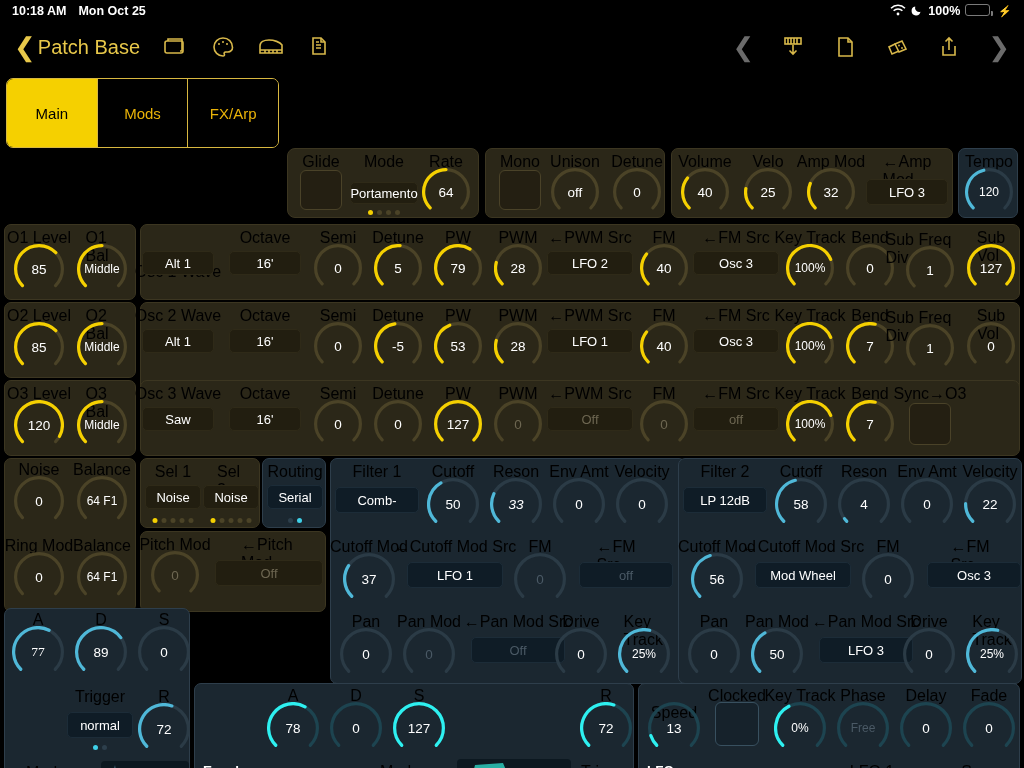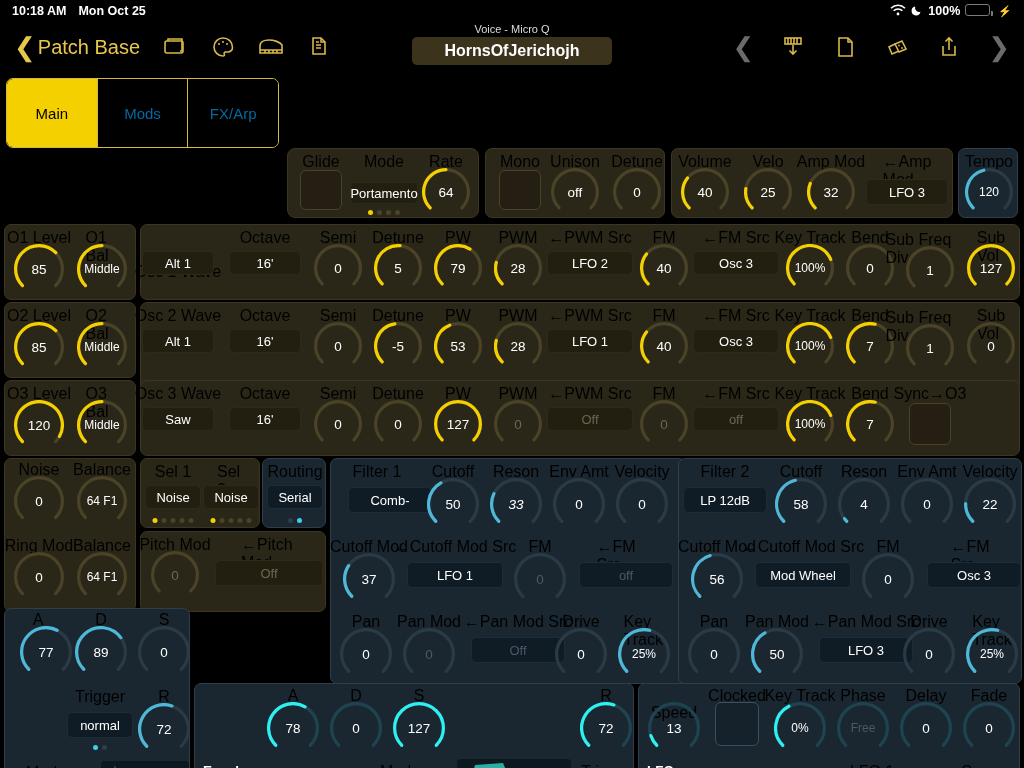--- a/index.html
+++ b/index.html
@@ -63,21 +63,21 @@
     border-radius: 7px;
     border: 1px solid #3c3621;
     background: #2b2718;
   }
   .panel.blue { background: #1b2730; border-color: #2e3e4b; }
 
   
   #tabs { position:absolute; left:6px; top:6px; width:273px; height:70px;
           border:1px solid #d8b840; border-radius:7px; display:flex; overflow:hidden; }
   #tabs .tab { flex:1; display:flex; align-items:center; justify-content:center;
-               color:#0369a1; font-size:15px; border-right:1px solid #d8b840; background:#000; cursor:pointer;}
+               color:#eab308; font-size:15px; border-right:1px solid #d8b840; background:#000; cursor:pointer;}
   #tabs .tab:last-child { border-right:none; }
   #tabs .tab.active { background:#f5d000; color:#000; }
   .knob { position:relative; }
   .knob svg { display:block; }
   .knob .kval {
     position:absolute; left:0; right:0; top:50%; transform:translateY(-50%);
     text-align:center; color:#fff; font-size:13.5px;
   }
   .knob .kval.dim { color:#6d6651; }
   .knob .kval.dimb { color:#4a5965; }
@@ -158,24 +158,20 @@
       </svg>
   </span>
   <span class="navicon">
     <svg width="22" height="22" viewBox="0 0 22 22">
         <path d="M5 2h8l4 4v12H5z"></path>
         <path d="M13 2v4h4"></path>
         <path d="M8 6h3M8 9h5M8 12h5"></path>
       </svg>
   </span>
 
-  <div id="voicebox">
-    <div class="vlabel">Voice - Micro Q</div>
-    <div class="vname">HornsOfJerichojh</div>
-  </div>
 
   <div id="navright">
     <span class="dim-chev">❮</span>
     <span class="navicon">
       <svg width="24" height="22" viewBox="0 0 24 22">
           <rect x="4" y="2" width="16" height="6"></rect>
           <path d="M7 2v6M10 2v6M13 2v6M16 2v6"></path>
           <path d="M12 9v9M8.5 14.5L12 18l3.5-3.5"></path>
         </svg>
     </span>
@@ -625,21 +621,21 @@
         <svg width="48" height="48" viewBox="0 0 48 48">
           <path d="M8.160808101421338 39.83919189857866 A22.4 22.4 0 1 1 39.83919189857868 39.83919189857865" stroke="#4b4327" fill="none" stroke-width="3.2" stroke-linecap="round"></path>
         </svg>
         <div class="kval dim">0</div>
       </div>
       <div class="lbl dim" style="position: absolute; left: 128px; top: 4px; transform: translateX(-50%);">←Pitch Mod Src</div>
       <div class="sel dim" style="position: absolute; left: 74px; top: 28px; width: 108px; height: 26px;">Off</div>
     </div>
     <div class="panel blue" style="left: 330px; top: 386px; width: 356px; height: 226px;">
       <div class="lbl" style="position: absolute; left: 46px; top: 4px; transform: translateX(-50%);">Filter 1</div>
-      <div class="sel blue" style="position: absolute; left: 17px; top: 28px; width: 84px; height: 26px; text-align: right;">Comb-</div>
+      <div class="sel blue" style="position: absolute; left: 4px; top: 28px; width: 84px; height: 26px; text-align: right;">Comb-</div>
       <div class="lbl" style="position: absolute; left: 122px; top: 4px; transform: translateX(-50%);">Cutoff</div>
       <div class="knob" style="position: absolute; left: 96px; top: 19px;">
         <svg width="52" height="52" viewBox="0 0 52 52">
           <path d="M8.746594539048242 43.25340546095176 A24.4 24.4 0 1 1 43.25340546095178 43.25340546095174" stroke="#2b3b46" fill="none" stroke-width="3.2" stroke-linecap="round"></path>
           <path d="M8.746594539048242 43.25340546095176 A24.4 24.4 0 0 1 13.91080849024926 4.8053910477081345" stroke="#4fb8d8" fill="none" stroke-width="3.2" stroke-linecap="round"></path>
         </svg>
         <div class="kval">50</div>
       </div>
       <div class="lbl" style="position: absolute; left: 185px; top: 4px; transform: translateX(-50%);">Reson</div>
       <div class="knob" style="position: absolute; left: 159px; top: 19px; font-style: italic;">
@@ -795,21 +791,21 @@
       <div class="knob" style="position: absolute; left: 287px; top: 169px;">
         <svg width="52" height="52" viewBox="0 0 52 52">
           <path d="M8.746594539048242 43.25340546095176 A24.4 24.4 0 1 1 43.25340546095178 43.25340546095174" stroke="#2b3b46" fill="none" stroke-width="3.2" stroke-linecap="round"></path>
           <path d="M8.746594539048242 43.25340546095176 A24.4 24.4 0 0 1 31.696066878084075 2.274173942296688" stroke="#4fb8d8" fill="none" stroke-width="3.2" stroke-linecap="round"></path>
         </svg>
         <div class="kval sm">25%</div>
       </div>
     </div>
     <div class="panel blue" style="left: 4px; top: 536px; width: 186px; height: 228px;">
       <div class="lbl" style="position: absolute; left: 33px; top: 2px; transform: translateX(-50%);">A</div>
-      <div class="knob" style="position: absolute; left: 15px; top: 17px;">
+      <div class="knob" style="position: absolute; left: 7px; top: 17px; font-family: Liberation Serif, serif;">
         <svg width="52" height="52" viewBox="0 0 52 52">
           <path d="M8.746594539048242 43.25340546095176 A24.4 24.4 0 1 1 43.25340546095178 43.25340546095174" stroke="#2b3b46" fill="none" stroke-width="3.2" stroke-linecap="round"></path>
           <path d="M8.746594539048242 43.25340546095176 A24.4 24.4 0 0 1 37.077368193644936 4.259440809803824" stroke="#4fb8d8" fill="none" stroke-width="3.2" stroke-linecap="round"></path>
         </svg>
         <div class="kval">77</div>
       </div>
       <div class="lbl" style="position: absolute; left: 96px; top: 2px; transform: translateX(-50%);">D</div>
       <div class="knob" style="position: absolute; left: 70px; top: 17px;">
         <svg width="52" height="52" viewBox="0 0 52 52">
           <path d="M8.746594539048242 43.25340546095176 A24.4 24.4 0 1 1 43.25340546095178 43.25340546095174" stroke="#2b3b46" fill="none" stroke-width="3.2" stroke-linecap="round"></path>

